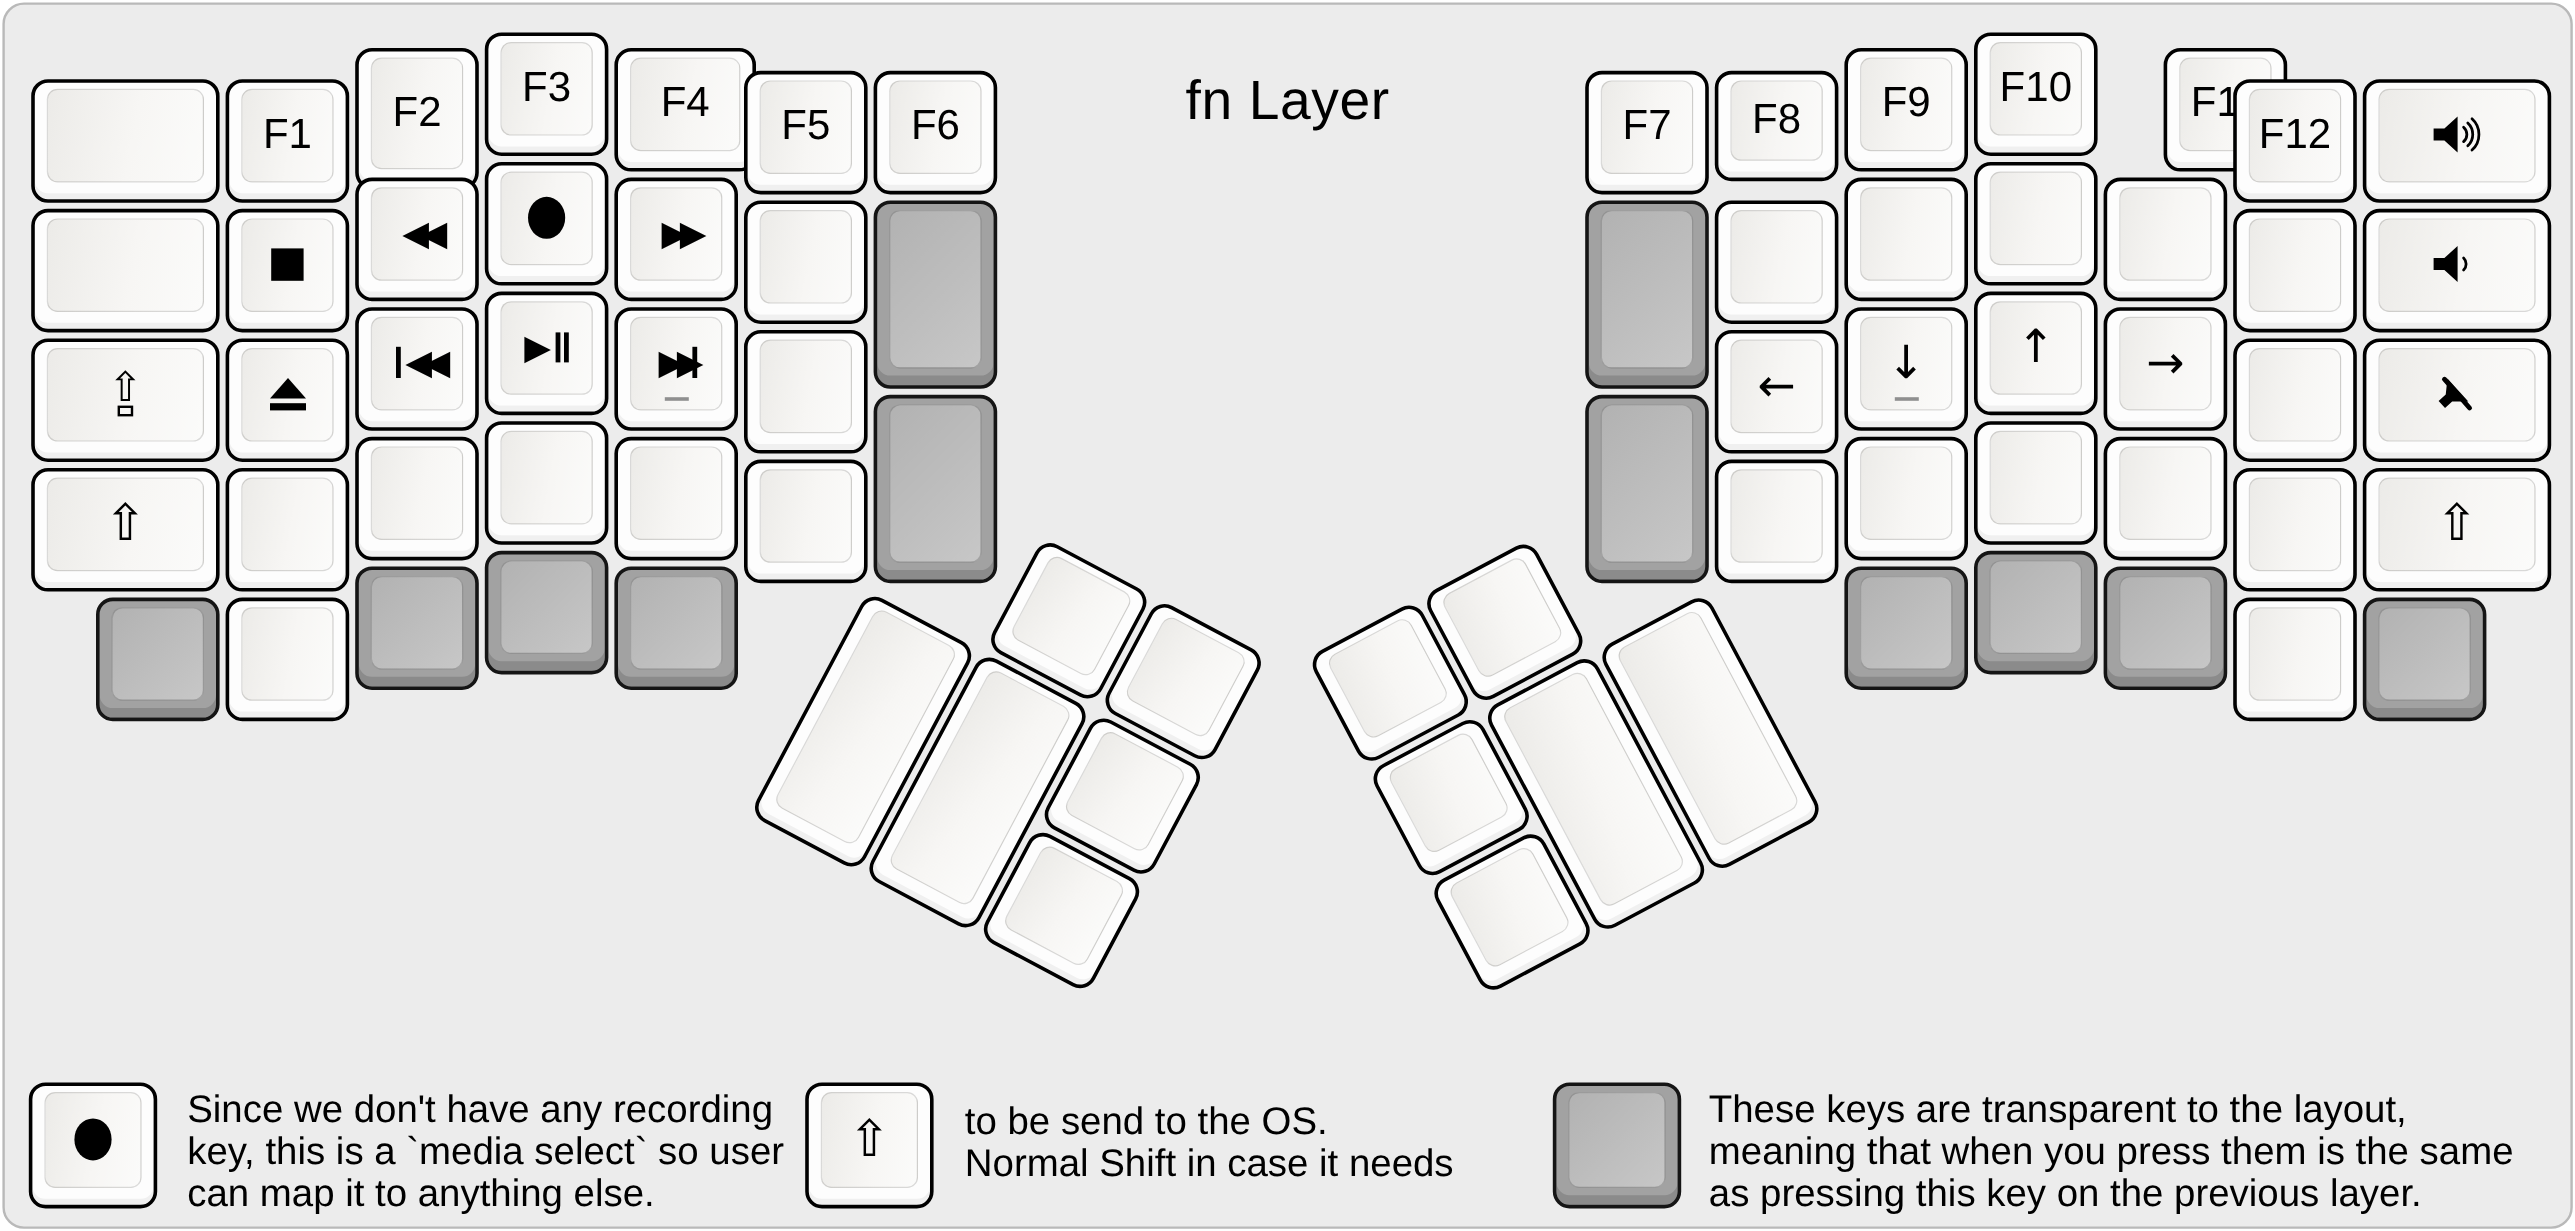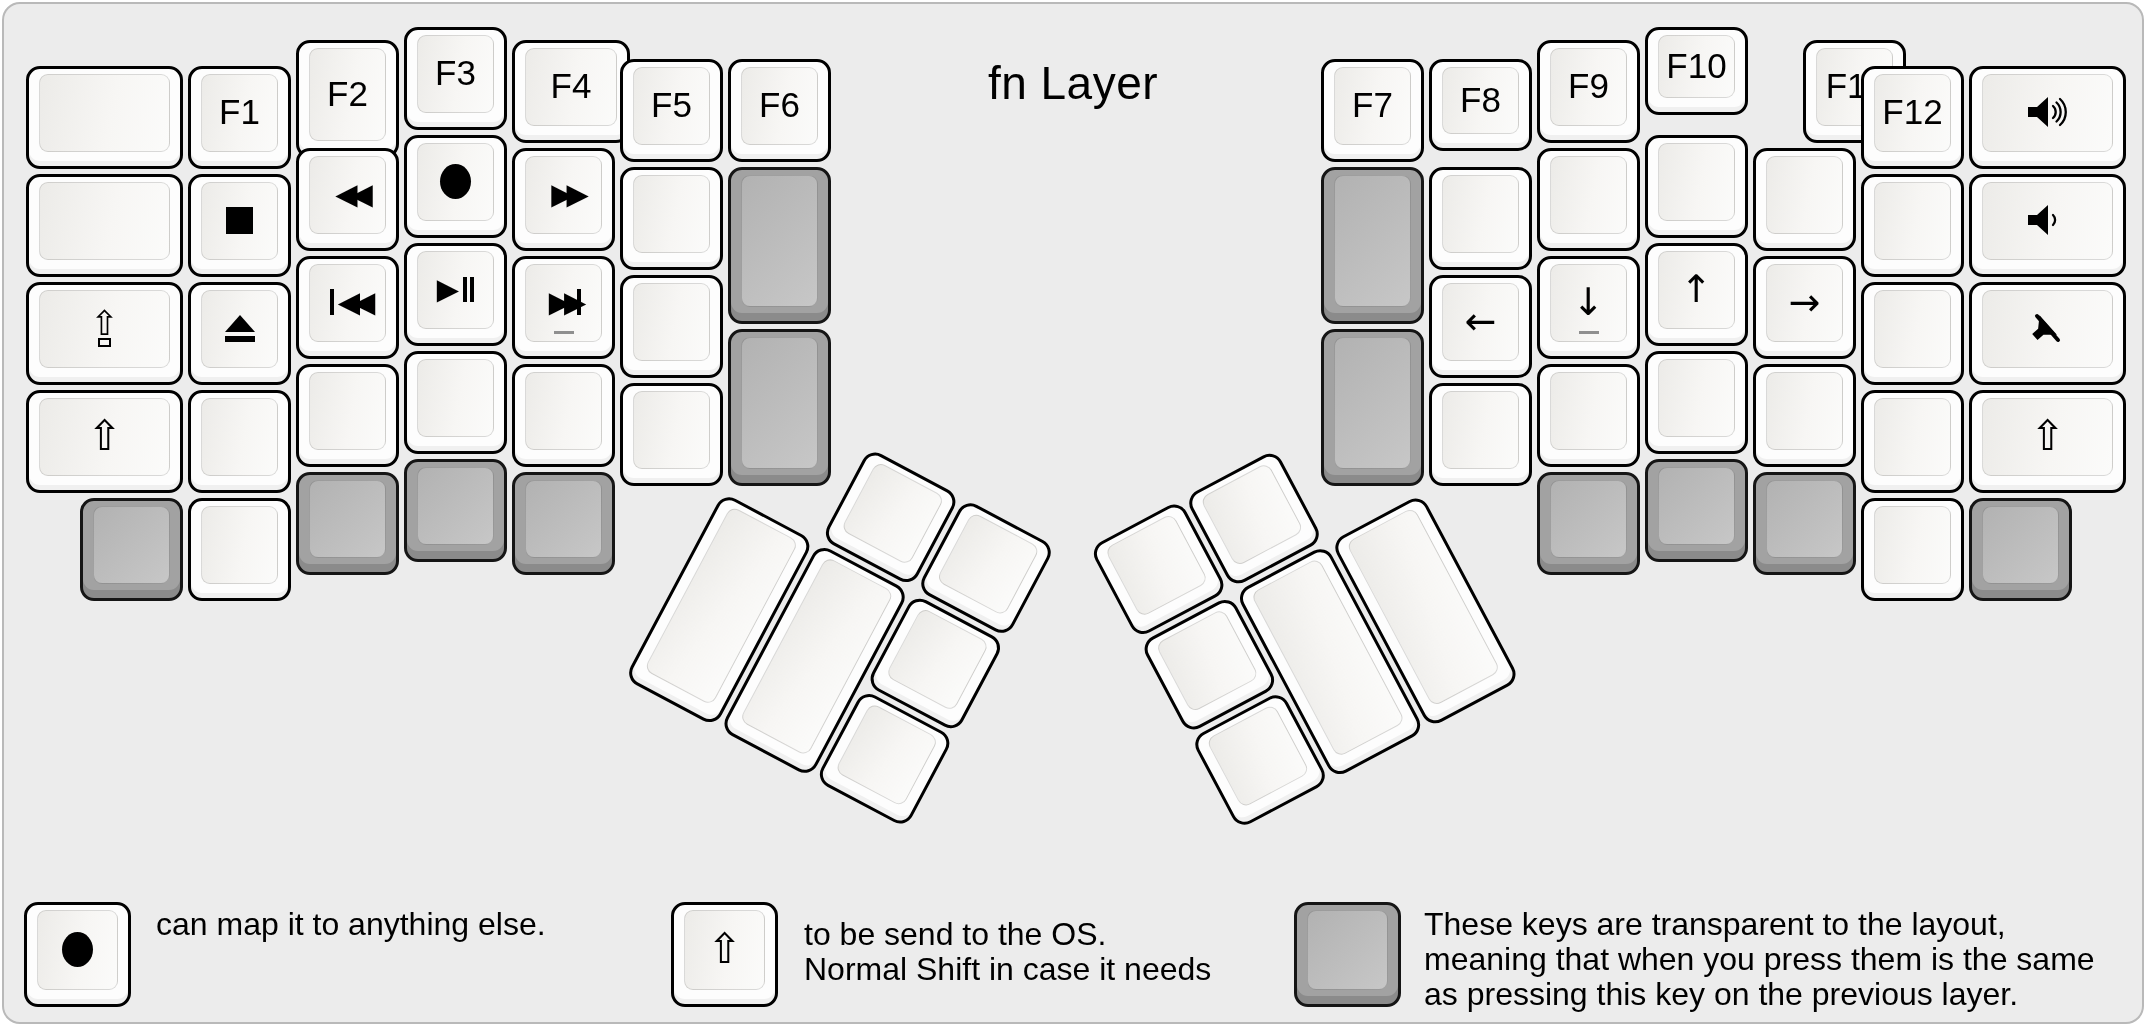--- a/index.html
+++ b/index.html
@@ -241,21 +241,21 @@
       </div>
       <div class="key" style="left: 1533px; top: 252px; width: 103px; height: 103px;">
         <div class="top">
           <span class="glyph arrow">↓</span>
           <div class="homing-bar"></div>
         </div>
       </div>
       <div class="key" style="left: 1533px; top: 360px; width: 103px; height: 103px;">
         <div class="top"></div>
       </div>
-      <div class="key" style="left: 1641px; top: 23px; width: 103px; height: 88px;">
+      <div class="key" style="left: 1641px; top: 23px; width: 103px; height: 103px;">
         <div class="top">
           <span class="klabel">F10</span>
         </div>
       </div>
       <div class="key" style="left: 1641px; top: 131px; width: 103px; height: 103px;">
         <div class="top"></div>
       </div>
       <div class="key" style="left: 1641px; top: 239px; width: 103px; height: 103px;">
         <div class="top">
           <span class="glyph arrow">↑</span>
@@ -383,20 +383,22 @@
         <div class="top"></div>
       </div>
     </div>
 
   <div class="key legend-key" id="legend-key-0" style="left:20px;top:898px;width:107px;height:105px;">
       <div class="top">
         <div class="rec-circle"></div>
       </div>
     </div>
   <div class="legend-text" style="left:152px;top:903px;width:540px;">
+    <div>Since we don't have any recording</div>
+    <div>key, this is a `media select` so user</div>
     <div>can map it to anything else.</div>
   </div>
 
   <div class="key legend-key" id="legend-key-1" style="left:667px;top:898px;width:107px;height:105px;">
       <div class="top">
         <span class="glyph shift">⇧</span>
       </div>
     </div>
   <div class="legend-text" style="left:800px;top:913px;width:560px;">
     <div>to be send to the OS.</div>

